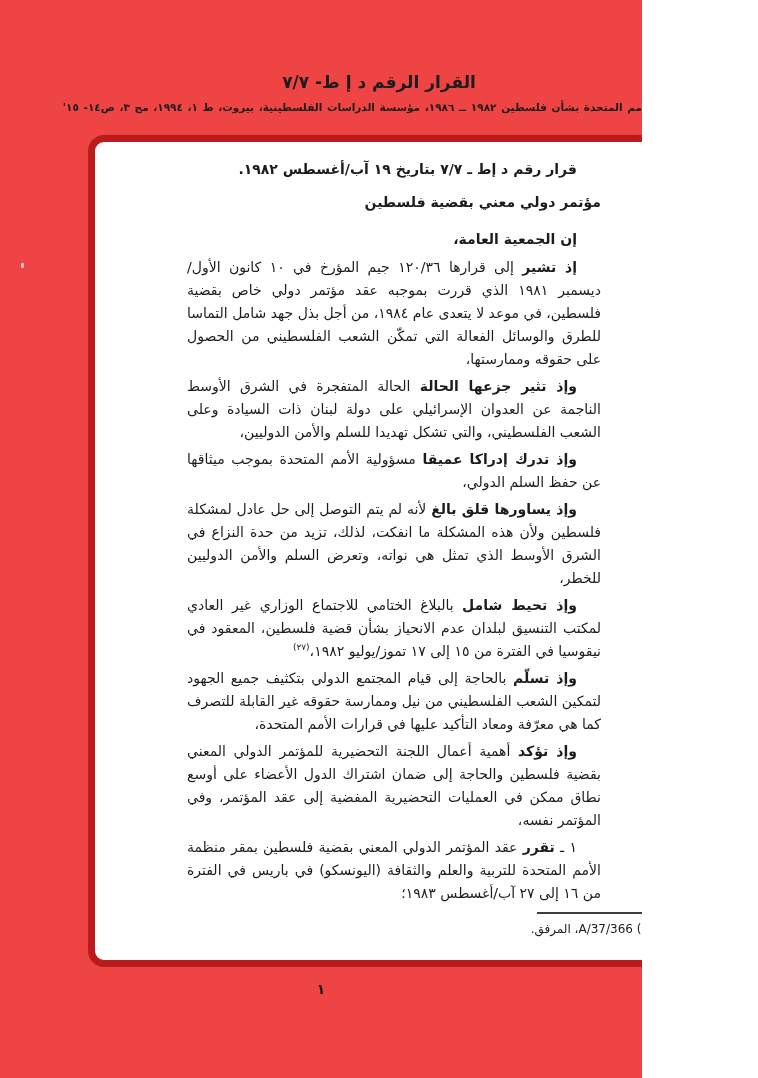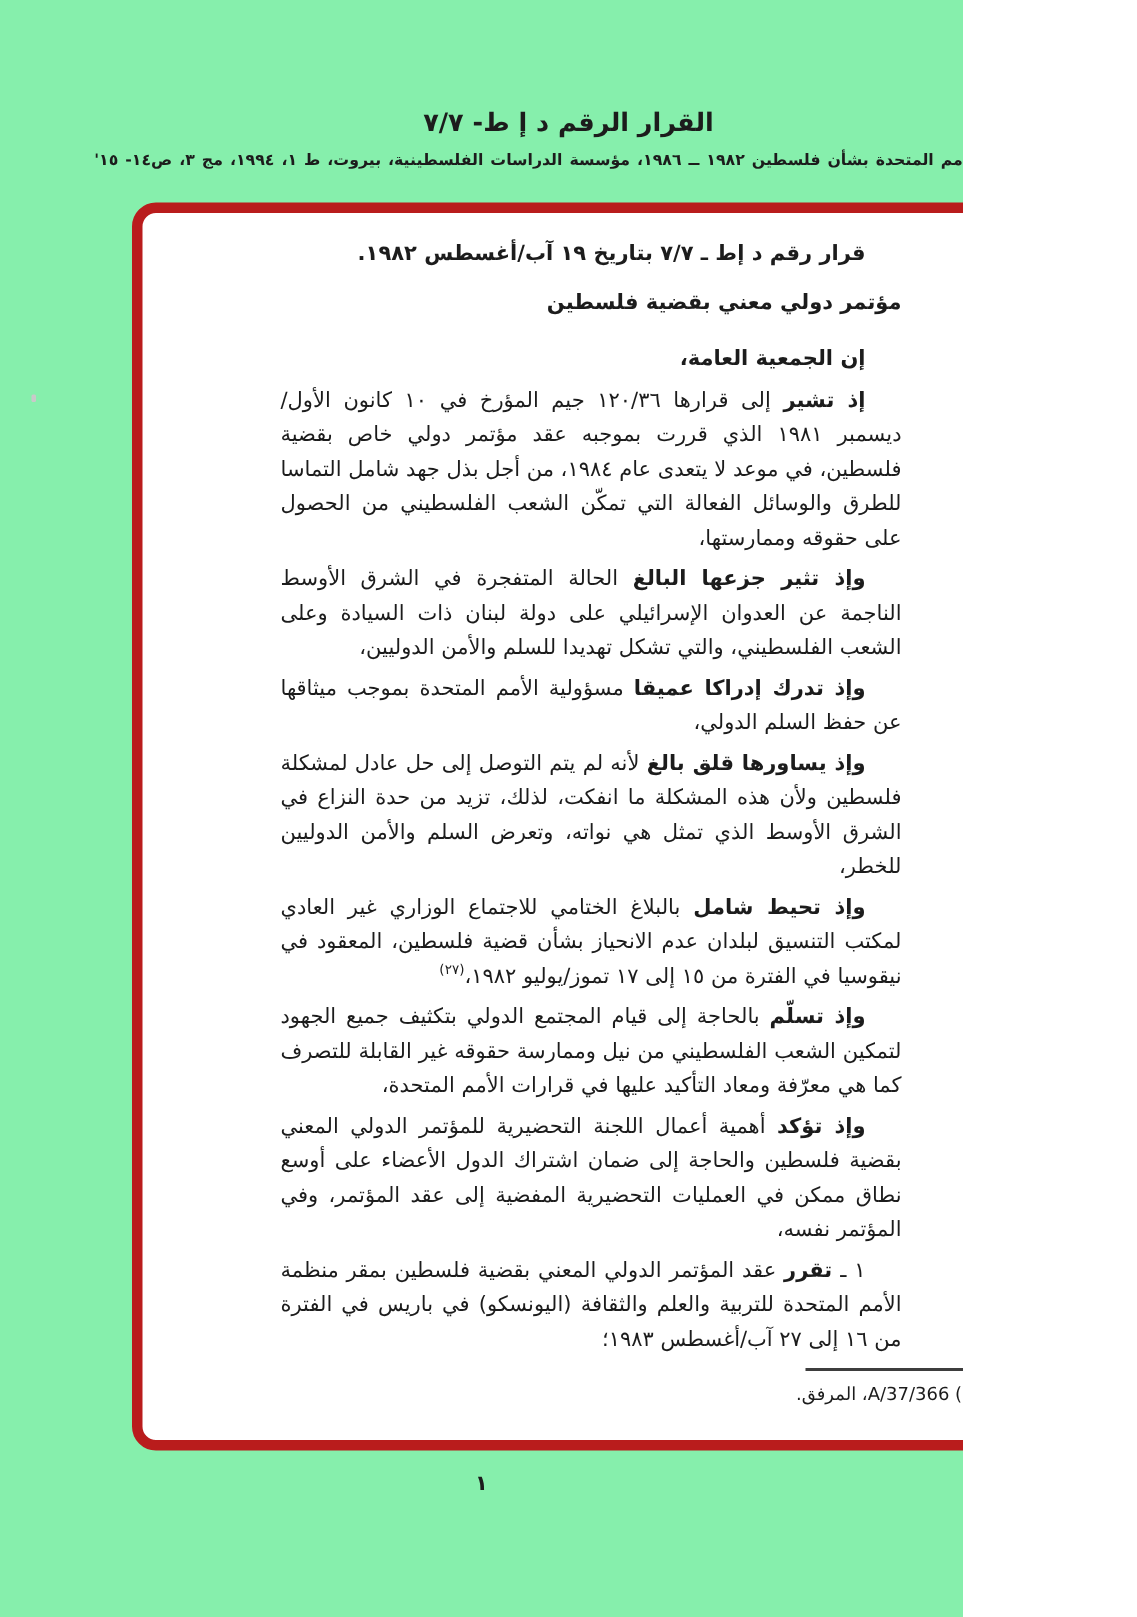--- a/index.html
+++ b/index.html
@@ -1,19 +1,19 @@
 <!DOCTYPE html>
 <html lang="ar"><head>
 <meta charset="utf-8">
 <style>
   html,body{margin:0;padding:0;background:#ffffff;}
   .page{
     position:relative;
     width:642px;height:1078px;
-    background:#86efac;
+    background:#ef4444;
     font-family:"DejaVu Sans",sans-serif;
     color:#1c1c1c;
     overflow:hidden;
   }
   
   .hdr{
     position:absolute;top:72px;left:45px;width:668px;
     direction:rtl;text-align:center;
   }
   .hdr-title{
@@ -75,21 +75,21 @@
     <div class="doc-body">
 
       <p class="res-heading">قرار رقم د إط ـ ٧/٧ بتاريخ ١٩ آب/أغسطس ١٩٨٢.</p>
 
       <p class="res-subject">مؤتمر دولي معني بقضية فلسطين</p>
 
       <p class="res-opening">إن الجمعية العامة،</p>
 
       <p class="para"><b>إذ تشير</b><span> إلى قرارها ١٢٠/٣٦ جيم المؤرخ في ١٠ كانون الأول/ ديسمبر ١٩٨١ الذي قررت بموجبه عقد مؤتمر دولي خاص بقضية فلسطين، في موعد لا يتعدى عام ١٩٨٤، من أجل بذل جهد شامل التماسا للطرق والوسائل الفعالة التي تمكّن الشعب الفلسطيني من الحصول على حقوقه وممارستها،</span></p>
 
-      <p class="para"><b>وإذ تثير جزعها البالغ</b><span> الحالة المتفجرة في الشرق الأوسط الناجمة عن العدوان الإسرائيلي على دولة لبنان ذات السيادة وعلى الشعب الفلسطيني، والتي تشكل تهديدا للسلم والأمن الدوليين،</span></p>
+      <p class="para"><b>وإذ تثير جزعها الحالة</b><span> الحالة المتفجرة في الشرق الأوسط الناجمة عن العدوان الإسرائيلي على دولة لبنان ذات السيادة وعلى الشعب الفلسطيني، والتي تشكل تهديدا للسلم والأمن الدوليين،</span></p>
 
       <p class="para"><b>وإذ تدرك إدراكا عميقا</b><span> مسؤولية الأمم المتحدة بموجب ميثاقها عن حفظ السلم الدولي،</span></p>
 
       <p class="para"><b>وإذ يساورها قلق بالغ</b><span> لأنه لم يتم التوصل إلى حل عادل لمشكلة فلسطين ولأن هذه المشكلة ما انفكت، لذلك، تزيد من حدة النزاع في الشرق الأوسط الذي تمثل هي نواته، وتعرض السلم والأمن الدوليين للخطر،</span></p>
 
       <p class="para"><b>وإذ تحيط شامل</b><span> بالبلاغ الختامي للاجتماع الوزاري غير العادي لمكتب التنسيق لبلدان عدم الانحياز بشأن قضية فلسطين، المعقود في نيقوسيا في الفترة من ١٥ إلى ١٧ تموز/يوليو ١٩٨٢،</span><sup class="fn-ref">(٢٧)</sup></p>
 
       <p class="para"><b>وإذ تسلّم</b><span> بالحاجة إلى قيام المجتمع الدولي بتكثيف جميع الجهود لتمكين الشعب الفلسطيني من نيل وممارسة حقوقه غير القابلة للتصرف كما هي معرّفة ومعاد التأكيد عليها في قرارات الأمم المتحدة،</span></p>
 
       <p class="para"><b>وإذ تؤكد</b><span> أهمية أعمال اللجنة التحضيرية للمؤتمر الدولي المعني بقضية فلسطين والحاجة إلى ضمان اشتراك الدول الأعضاء على أوسع نطاق ممكن في العمليات التحضيرية المفضية إلى عقد المؤتمر، وفي المؤتمر نفسه،</span></p>

